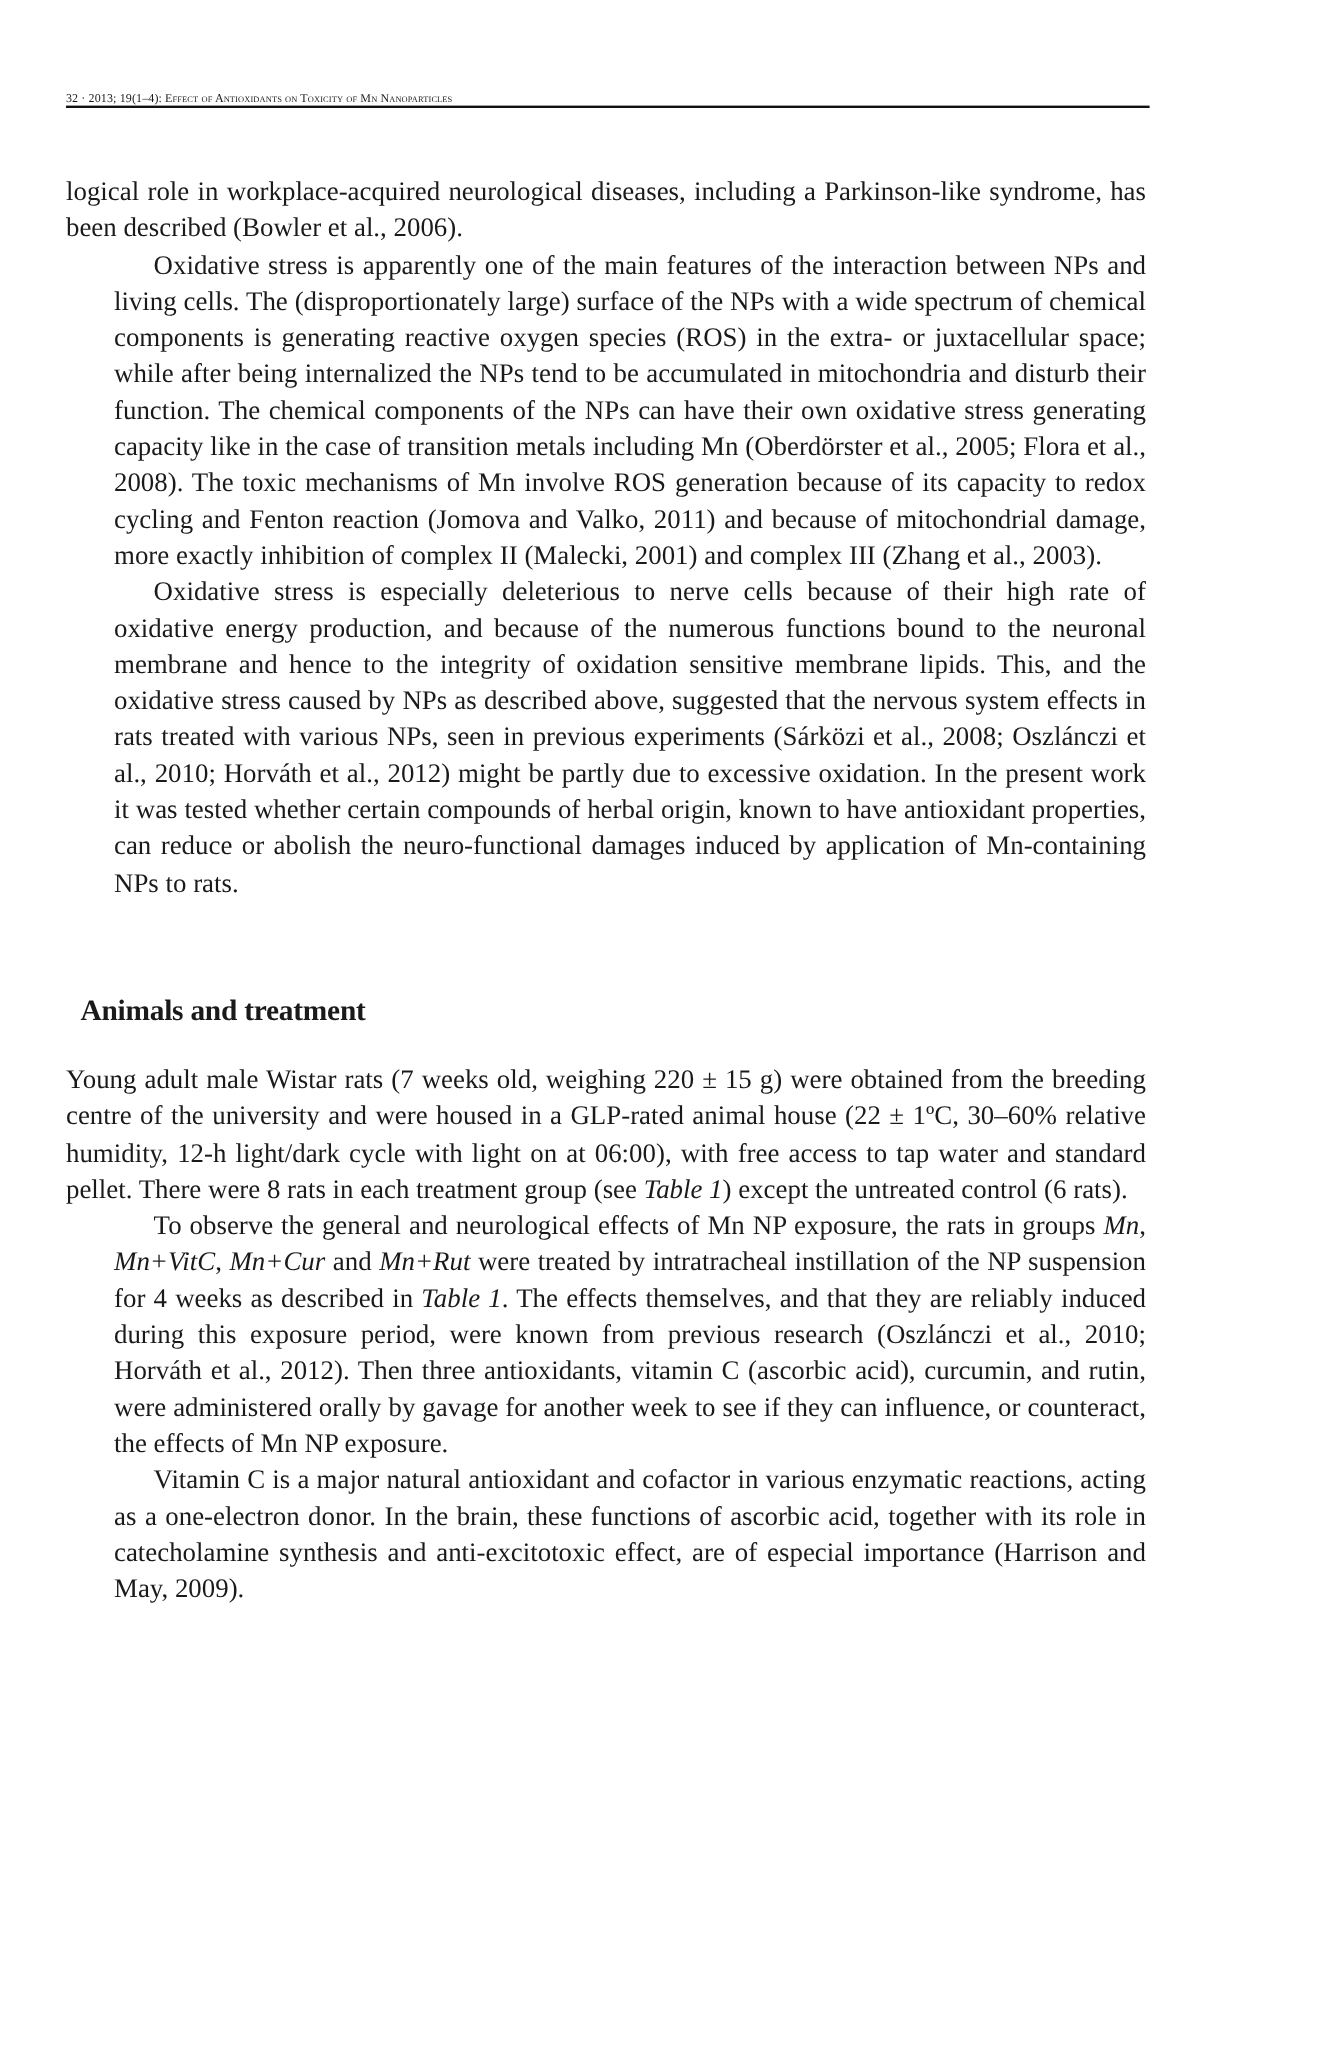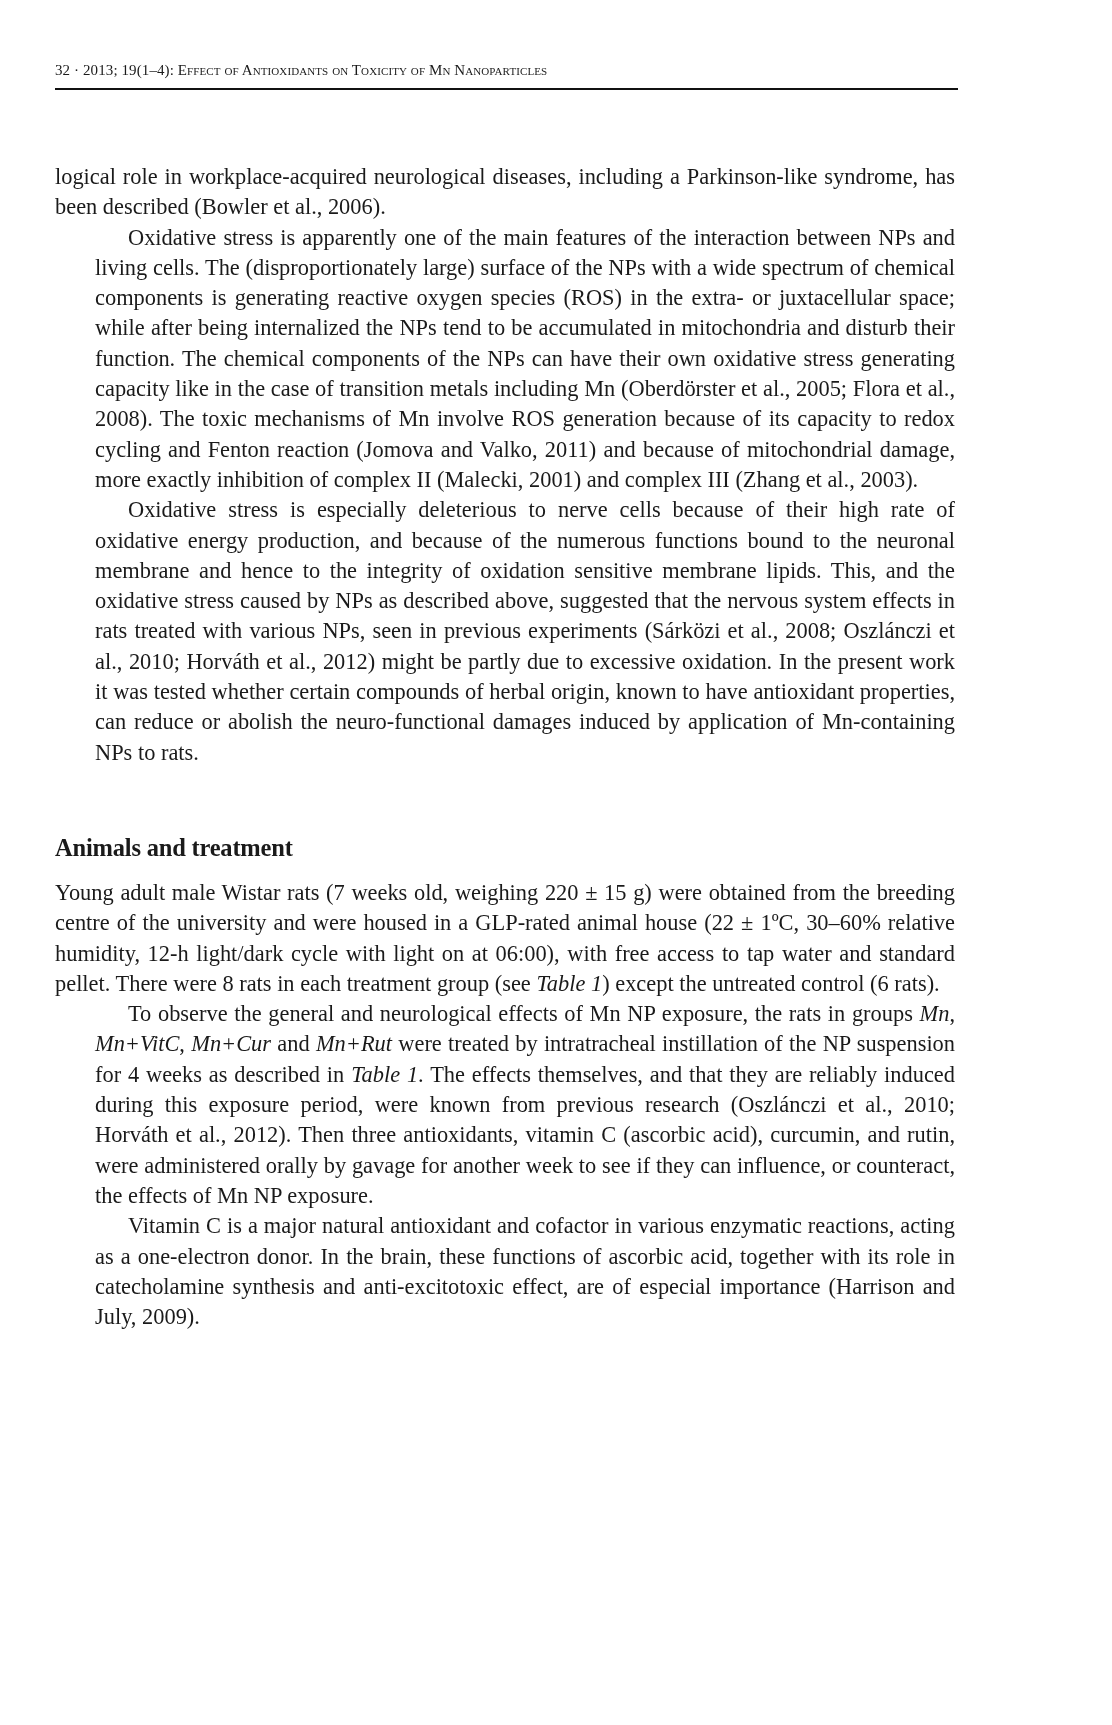--- a/index.html
+++ b/index.html
@@ -16,42 +16,42 @@
       color: #1a1a1a;
     }
     .page {
       position: absolute;
       left: 55px;
       top: 0;
       width: 900px;
     }
     .running-head {
       position: absolute;
-      top: 60px;
+      top: 73px;
       left: 0;
       width: 903px;
-      font-size: 15px;
+      font-size: 10px;
       line-height: 20px;
       letter-spacing: 0.1px;
       white-space: nowrap;
     }
     .running-head .sc {
       font-variant: small-caps;
     }
     .head-rule {
       position: absolute;
       top: 88px;
       left: 0;
       width: 903px;
       height: 0;
       border-top: 2.5px solid #111;
     }
     .body {
       position: absolute;
-      top: 162px;
+      top: 145px;
       left: 0;
       width: 900px;
       font-size: 22.4px;
       line-height: 30.3px;
       text-align: justify;
       hyphens: manual;
     }
     .body p {
       margin: 0;
     }
@@ -66,21 +66,21 @@
       font-weight: bold;
       font-size: 22.4px;
       line-height: 30px;
       margin: 0;
       letter-spacing: -0.2px;
     }
     .sub-head {
       font-weight: bold;
       font-size: 24.5px;
       line-height: 30px;
-      margin: 0;
+      margin: 12px;
       letter-spacing: -0.2px;
     }
     .gap-before-sec { height: 44px; }
     .gap-after-sec { height: 21px; }
     .gap-after-sub { height: 15px; }
     i { font-style: italic; font-family: Liberation Serif, serif; }
   </style>
 </head>
 <body>
 
@@ -99,16 +99,16 @@
 
     <div class="gap-before-sec"></div>
     <div class="gap-after-sec"></div>
     <h3 class="sub-head">Animals and treatment</h3>
     <div class="gap-after-sub"></div>
 
     <p class="noindent"><span>Young adult male Wistar rats (7 weeks old, weighing 220 ± 15 g) were obtained from the breeding centre of the university and were housed in a GLP-rated animal house (22 ± 1ºC, 30–60% relative humidity, 12-h light/dark cycle with light on at 06:00), with free access to tap water and standard pellet. There were 8 rats in each treatment group (see </span><i>Table 1</i><span>) except the untreated control (6 rats).</span></p>
 
     <p class="indent"><span>To observe the general and neurological effects of Mn NP exposure, the rats in groups </span><i>Mn</i><span>, </span><i>Mn+VitC</i><span>, </span><i>Mn+Cur</i><span> and </span><i>Mn+Rut</i><span> were treated by intratracheal instilla­tion of the NP suspension for 4 weeks as described in </span><i>Table 1</i><span>. The effects them­selves, and that they are reliably induced during this exposure period, were known from previous research (Oszlánczi et al., 2010; Horváth et al., 2012). Then three an­tioxidants, vitamin C (ascorbic acid), curcumin, and rutin, were administered orally by gavage for another week to see if they can influence, or counteract, the effects of Mn NP exposure.</span></p>
 
-    <p class="indent">Vitamin C is a major natural antioxidant and cofactor in various enzymatic reac­tions, acting as a one-electron donor. In the brain, these functions of ascorbic acid, together with its role in catecholamine synthesis and anti-excitotoxic effect, are of especial importance (Harrison and July, 2009).</p>
+    <p class="indent">Vitamin C is a major natural antioxidant and cofactor in various enzymatic reac­tions, acting as a one-electron donor. In the brain, these functions of ascorbic acid, together with its role in catecholamine synthesis and anti-excitotoxic effect, are of especial importance (Harrison and May, 2009).</p>
 
   </div>
 </div>
 
 </body></html>

